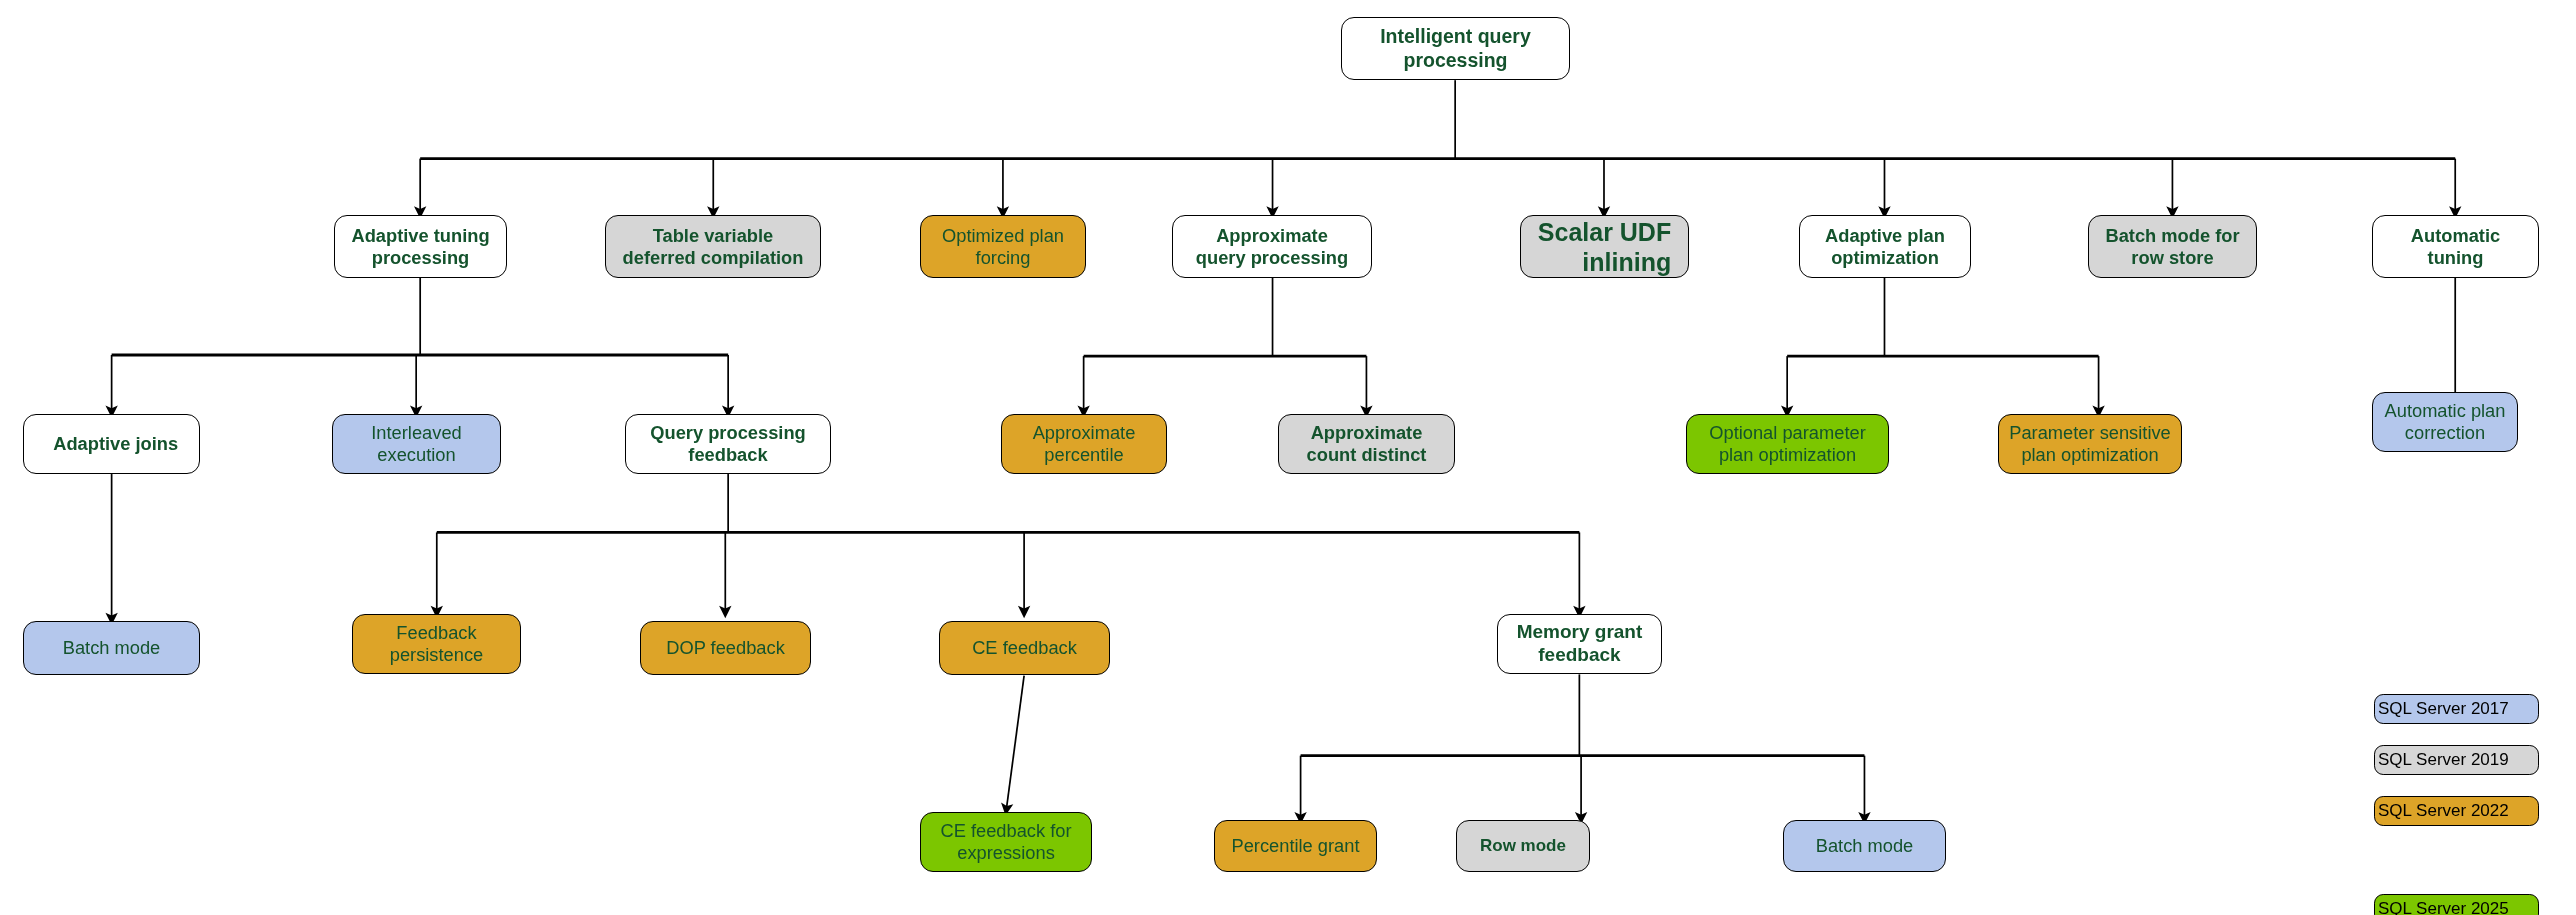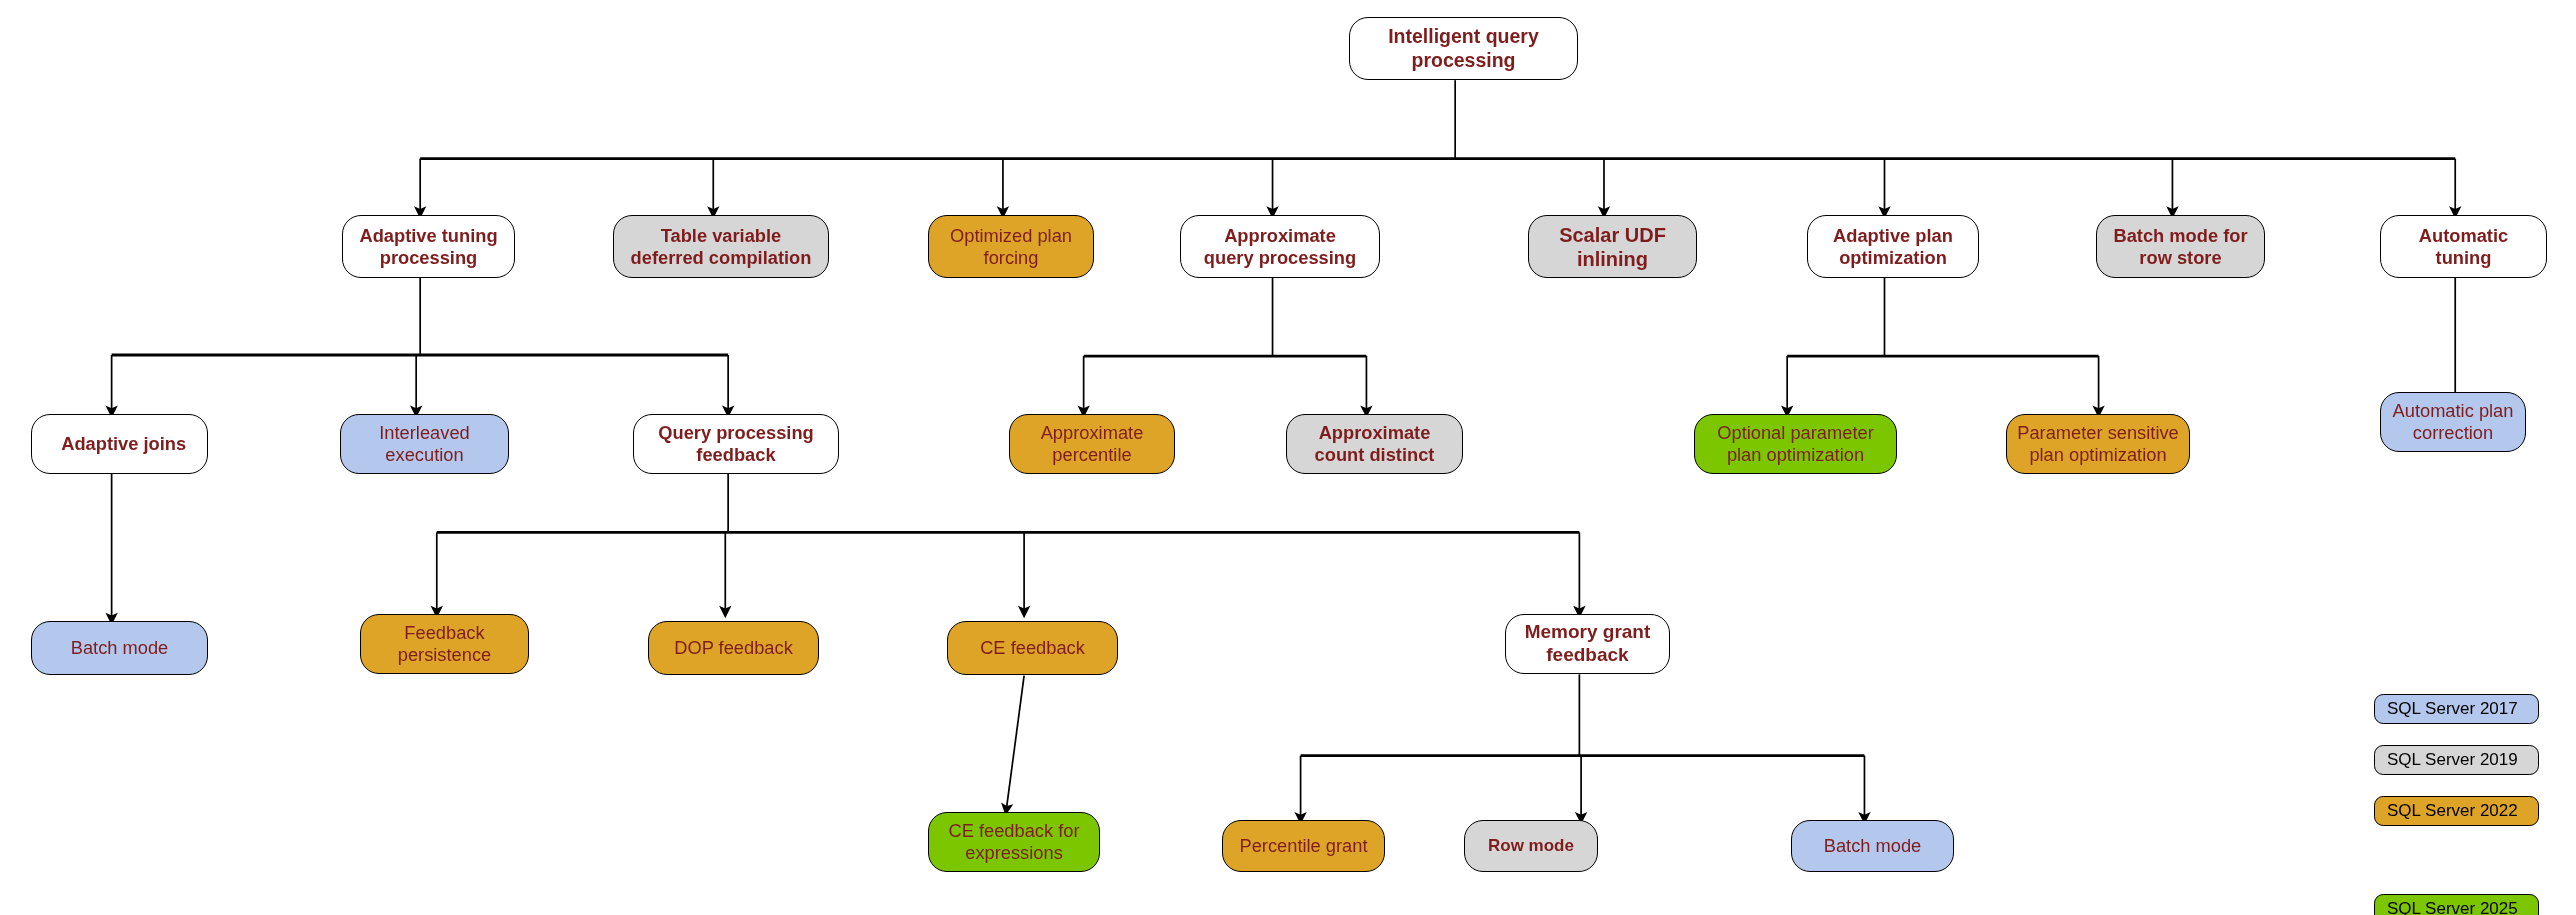--- a/index.html
+++ b/index.html
@@ -20,47 +20,46 @@
     left: 0;
     top: 0;
     width: 2576px;
     height: 916px;
     pointer-events: none;
   }
   .node {
     position: absolute;
     box-sizing: border-box;
     border: 1.7px solid #000000;
-    border-radius: 19px;
+    border-radius: 13px;
     display: flex;
     align-items: center;
     justify-content: center;
     text-align: center;
     line-height: 1.20;
-    color: #7f1d1d;
+    color: #14532d;
     padding: 2.3px 4.6px;
     white-space: pre-line;
     z-index: 2;
-    margin-left: 8px;
   }
   .c-white  { background: #ffffff; font-weight: bold; }
   .c-blue   { background: #b4c7ec; font-weight: normal; }
   .c-gray   { background: #d6d6d6; font-weight: bold; }
   .c-orange { background: #dda428; font-weight: normal; }
   .c-green  { background: #7cc600; font-weight: normal; }
 
   .legend-item {
     position: absolute;
     box-sizing: border-box;
     border: 1.7px solid #000000;
     border-radius: 9.2px;
     display: flex;
     align-items: center;
     justify-content: flex-start;
-    padding-left: 12px;
+    padding-left: 3px;
     font-size: 17px;
     font-weight: normal;
     color: #000000;
     z-index: 2;
   }
 </style>
 </head>
 <body>
 
 <div id="canvas">
@@ -115,21 +114,21 @@
       <div class="node c-white" style="left: 1341px; top: 17px; width: 229px; height: 63px; font-size: 19.5px;">Intelligent query
 processing</div>
       <div class="node c-white" style="left: 334px; top: 215px; width: 173px; height: 63px; font-size: 18.3px;">Adaptive tuning
 processing</div>
       <div class="node c-gray" style="left: 605px; top: 215px; width: 216px; height: 63px; font-size: 18.3px;">Table variable
 deferred compilation</div>
       <div class="node c-orange" style="left: 920px; top: 215px; width: 166px; height: 63px; font-size: 18.3px;">Optimized plan
 forcing</div>
       <div class="node c-white" style="left: 1172px; top: 215px; width: 200px; height: 63px; font-size: 18.3px;">Approximate
 query processing</div>
-      <div class="node c-gray" style="left: 1520px; top: 215px; width: 169px; height: 63px; font-size: 20px;">Scalar UDF
+      <div class="node c-gray" style="left: 1520px; top: 215px; width: 169px; height: 63px; font-size: 25px; text-align: right;">Scalar UDF
 inlining</div>
       <div class="node c-white" style="left: 1799px; top: 215px; width: 172px; height: 63px; font-size: 18.3px;">Adaptive plan
 optimization</div>
       <div class="node c-gray" style="left: 2088px; top: 215px; width: 169px; height: 63px; font-size: 18.3px;">Batch mode for
 row store</div>
       <div class="node c-white" style="left: 2372px; top: 215px; width: 167px; height: 63px; font-size: 18.3px;">Automatic
 tuning</div>
       <div class="node c-white" style="left: 23px; top: 414px; width: 177px; height: 60px; font-size: 18.3px; padding-left: 13px;">Adaptive joins</div>
       <div class="node c-blue" style="left: 332px; top: 414px; width: 169px; height: 60px; font-size: 18.3px;">Interleaved
 execution</div>

